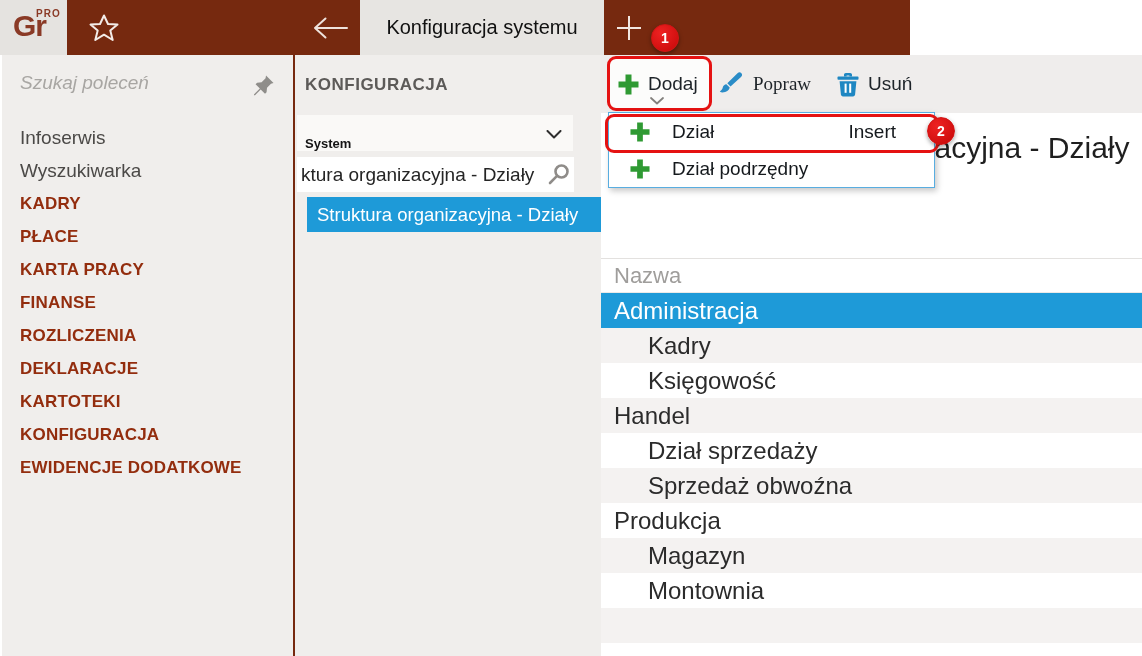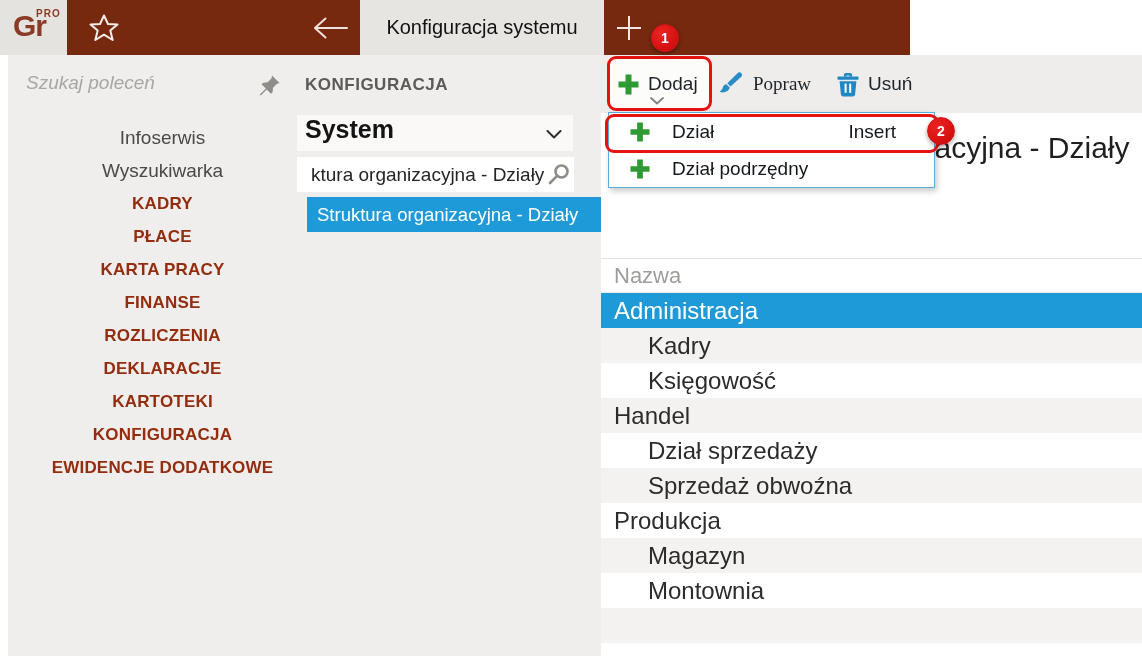--- a/index.html
+++ b/index.html
@@ -31,44 +31,44 @@
     display:flex; align-items:center; justify-content:center;
     box-shadow:0 2px 4px rgba(0,0,0,0.35); z-index:55;
   }
   .badge-1 { left:651px; top:24px; }
   .badge-2 { left:927px; top:117px; }
   .anno-rect { position:absolute; border:3px solid #e51212; border-radius:9px; }
   .anno-rect-1 { left:607px; top:56px; width:105px; height:55px; background:#fcfcfb; z-index:20; }
   .anno-rect-2 { left:605px; top:114px; width:334px; height:39px; background:transparent; z-index:50; }
   
   .sidebar {
-    position:absolute; left:8px; top:55px; width:293px; height:601px;
+    position:absolute; left:2px; top:55px; width:293px; height:601px;
     background:#f0eeec; border-right:2px solid #76290f;
   }
   .side-search { position:relative; height:55px; }
   .side-search-text { position:absolute; left:18px; top:17px; font-size:19px; font-style:italic; color:#a8a6a3; }
   .pin-btn { position:absolute; right:18px; top:19px; width:22px; height:22px; }
   .side-list { position:absolute; left:0; top:66px; width:100%; }
-  .side-item { height:33px; line-height:33px; padding-left:18px; cursor:default; white-space:nowrap;text-align:center; }
+  .side-item { height:33px; line-height:33px; padding-left:18px; cursor:default; white-space:nowrap; }
   .side-item.plain { font-size:19px; color:#4b4947; }
   .side-item.module { font-size:17px; font-weight:700; color:#932d0e; letter-spacing:0.2px; }
   
   .config-panel { position:absolute; left:295px; top:55px; width:306px; height:601px; background:#f0eeec; }
   .cfg-heading { position:absolute; left:10px; top:20px; font-size:17px; font-weight:700; color:#5c5a58; letter-spacing:0.5px;text-align:center; }
   .cfg-select {
     position:absolute; left:2px; top:60px; width:276px; height:36px; background:#faf9f7;
-    display:flex; align-items:flex-start; padding-left:8px;
-    font-size:25px; font-weight:700; color:#141414;
+    display:flex; align-items:flex-end; padding-left:8px;
+    font-size:13px; font-weight:700; color:#141414;
   }
   .cfg-select .chev { position:absolute; right:11px; top:15px; }
   .cfg-search {
     position:absolute; left:2px; top:102px; width:277px; height:35px; background:#ffffff;
     display:flex; align-items:center; overflow:hidden;
   }
-  .cfg-search-text { padding-left:14px; font-size:19px; color:#252525; white-space:nowrap; }
+  .cfg-search-text { padding-left:4px; font-size:19px; color:#252525; white-space:nowrap; }
   .cfg-search .mag { position:absolute; right:3px; top:6px; }
   .cfg-selected {
     position:absolute; left:12px; top:142px; width:294px; height:35px;
     background:#1e9ad8; color:#ffffff; font-size:18.5px;
     line-height:35px; padding-left:10px; white-space:nowrap; overflow:hidden;
   }
   
   .right-panel { position:absolute; left:601px; top:55px; width:541px; height:601px; background:#ffffff; }
   .toolbar { position:absolute; left:0; top:0; width:541px; height:58px; background:#efedec; }
   .tb-btn { position:absolute; top:11px; height:36px; display:flex; align-items:center; cursor:pointer; z-index:25; }

